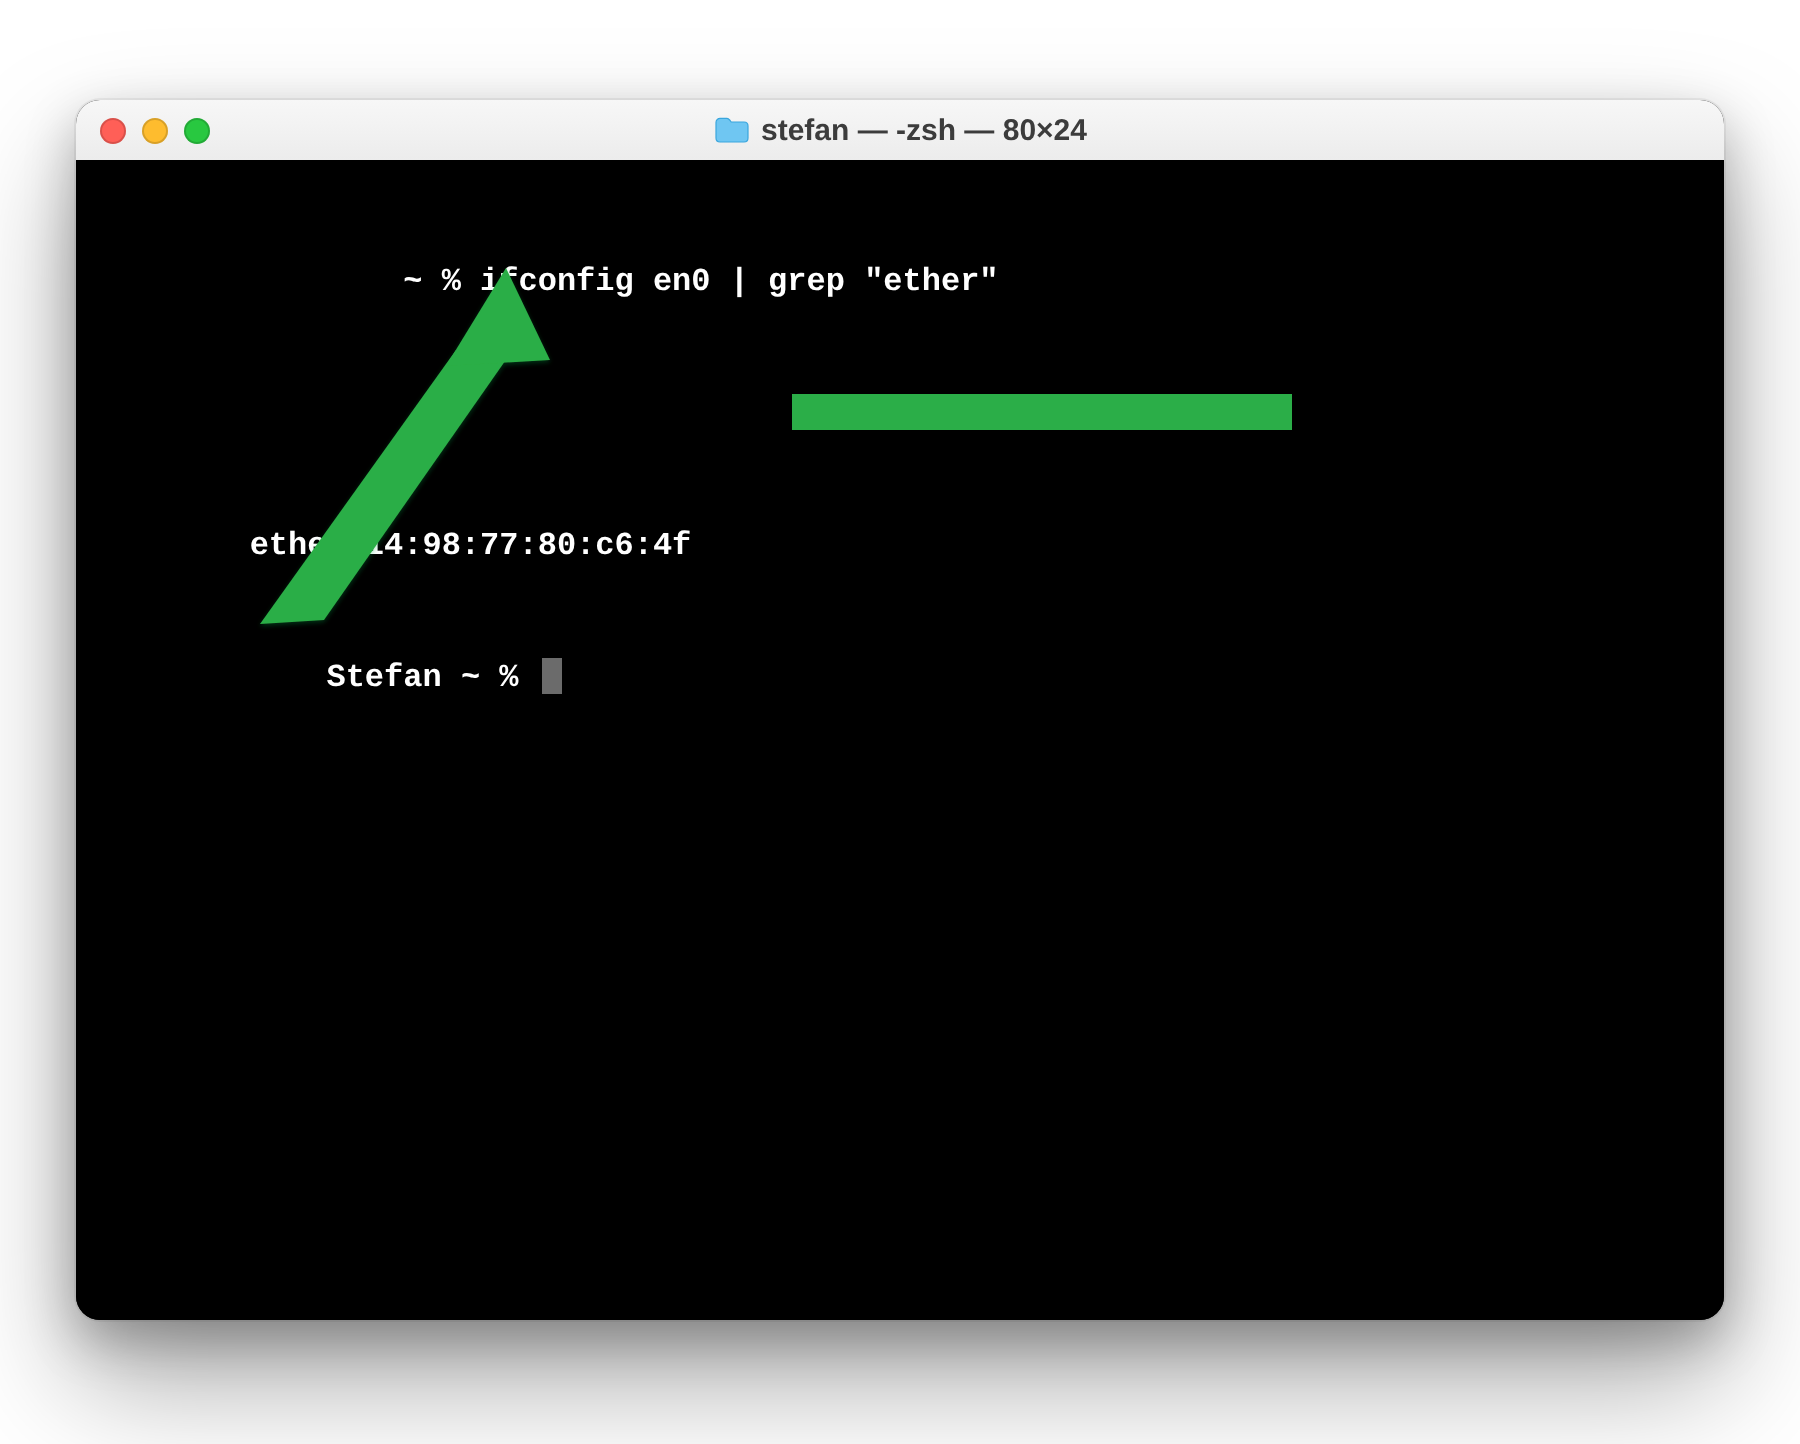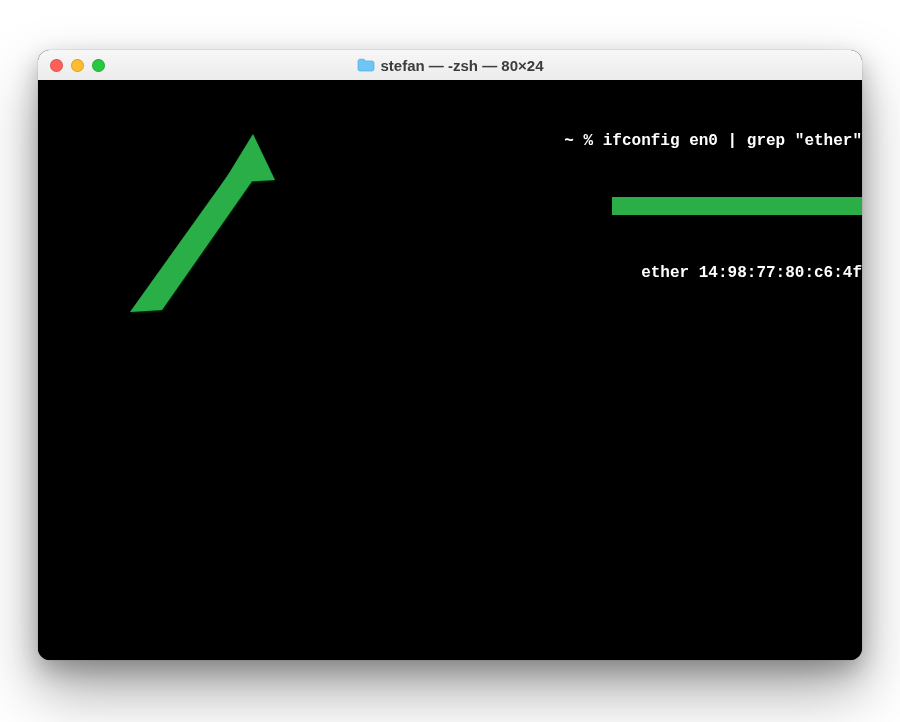--- a/index.html
+++ b/index.html
@@ -17,21 +17,20 @@
     top: 50px;
     width: 824px;
     height: 610px;
     border-radius: 12px;
     overflow: hidden;
     background: #000;
     box-shadow:
       0 30px 60px rgba(0,0,0,0.35),
       0 10px 25px rgba(0,0,0,0.25),
       0 0 0 1px rgba(0,0,0,0.05);
-    text-align: right;
   }
   .titlebar {
     height: 30px;
     background: linear-gradient(#f7f7f7,#ececec);
     border-bottom: 1px solid #d0d0d0;
     display: flex;
     align-items: center;
     position: relative;
   }
   .traffic-lights {
@@ -124,20 +123,21 @@
         <path d="M1 3.2 C1 2 2 1.2 3 1.2 L6.5 1.2 C7.2 1.2 7.5 1.6 8 2.2 L8.6 3 L15 3 C16.2 3 17 3.8 17 5 L17 11 C17 12.2 16.2 13 15 13 L3 13 C1.8 13 1 12.2 1 11 Z" fill="#6fc6f2" stroke="#3aa6dd" stroke-width="0.6"></path>
       </svg>
       <span class="title-text">stefan — -zsh — 80×24</span>
     </div>
   </div>
 
   <div class="terminal-body">
     <span class="term-line"><span>                </span><span>~ % </span><span>ifconfig en0 | grep "ether"</span></span>
     <span class="term-line"><span style="display:inline-block;width:348px"></span><span class="redact"></span></span>
     <span class="term-line"><span>        </span><span>ether 14:98:77:80:c6:4f</span></span>
+    <span class="term-line"><span>            </span><span>Stefan </span><span>~ % </span><span class="cursor-block"></span></span>
   </div>
 </div>
 
 <svg class="annotation-arrow" width="900" height="722">
   <defs>
     <filter id="ds" x="-20%" y="-20%" width="140%" height="140%">
       <feDropShadow dx="0" dy="1" stdDeviation="1.2" flood-color="#0a4" flood-opacity="0.3"></feDropShadow>
     </filter>
   </defs>
   <g filter="url(#ds)">

